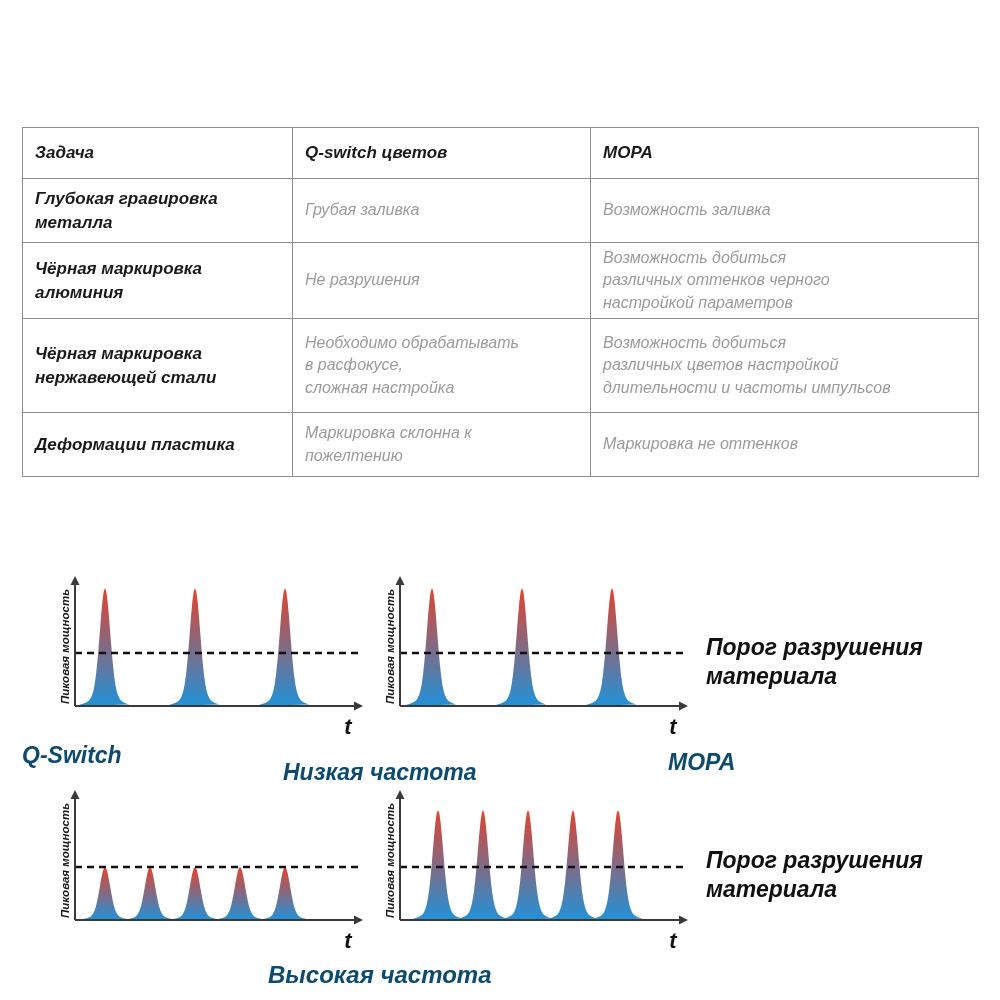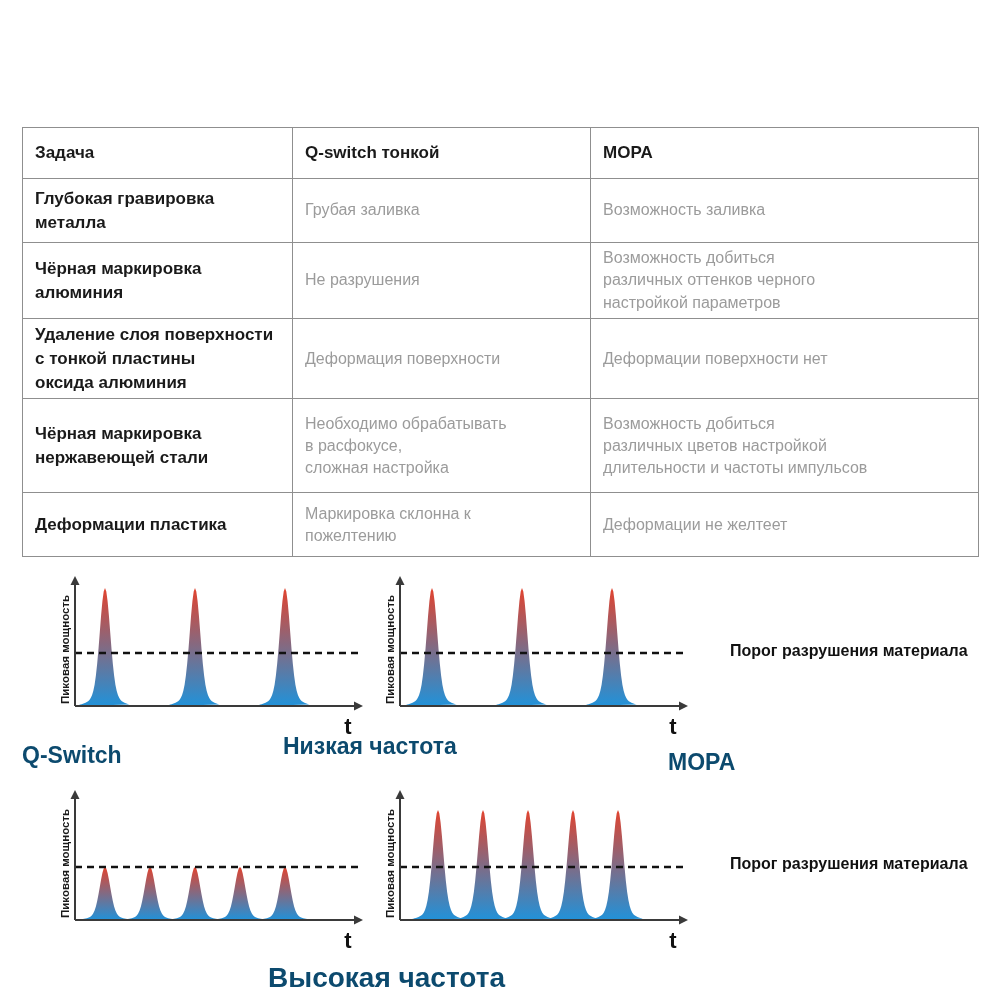--- a/index.html
+++ b/index.html
@@ -1,94 +1,87 @@
 <!DOCTYPE html>
 <html><head>
 <meta charset="utf-8">
 <style>
   html,body{margin:0;padding:0;background:#ffffff;}
   #page{position:relative;width:996px;height:1000px;background:#ffffff;overflow:hidden;
-        font-family:"Liberation Sans",sans-serif;color:#1a1a1a;}
+        font-family:"Liberation Sans",sans-serif;color:#1a1a1a;font-style:italic;}
 
   
   table.cmp{position:absolute;left:22px;top:127px;width:956px;border-collapse:collapse;table-layout:fixed;}
   table.cmp col.c1{width:270px;} table.cmp col.c2{width:298px;} table.cmp col.c3{width:388px;}
   table.cmp th,table.cmp td{border:1.6px solid #8f8f8f;vertical-align:middle;text-align:left;
         padding:4px 8px 4px 12px;white-space:pre-line;}
   table.cmp th{font-size:17px;font-weight:bold;color:#1a1a1a;height:42px;}
   td.task{font-size:17px;font-weight:bold;color:#1a1a1a;line-height:1.4;}
   td.val{font-size:16px;font-weight:400;color:#9b9b9b;line-height:1.38;}
   tr.r1{height:64px;margin-left:19px;} tr.r2{height:76px;} tr.r3{height:76px;} tr.r4{height:94px;} tr.r5{height:64px;}
 
   
   svg.chart{position:absolute;width:310px;height:170px;overflow:visible;}
   #chart0{left:60px;top:573px;} #chart1{left:385px;top:573px;}
   #chart2{left:60px;top:787px;} #chart3{left:385px;top:787px;}
 
   .biglabel{position:absolute;font-size:23px;font-weight:bold;color:#0c4a6e;line-height:1.25;}
   #lbl-qswitch{left:22px;top:741px;}
-  #lbl-lowfreq{left:283px;top:732px;}
+  #lbl-lowfreq{left:283px;top:758px;}
   #lbl-mopa{left:668px;top:748px;}
-  #lbl-highfreq{left:268px;top:960px;font-size:28px;}
-  .threshold-label{position:absolute;left:730px;width:240px;font-size:16px;font-weight:bold;color:#111;line-height:1.25;margin-top:8px;}
+  #lbl-highfreq{left:268px;top:960px;font-size:24px;}
+  .threshold-label{position:absolute;left:706px;width:240px;font-size:23px;font-weight:bold;color:#111;line-height:1.25;}
   #thr1{top:633px;} #thr2{top:846px;}
 </style>
 </head>
 <body>
 
 <div id="page">
 
   <table class="cmp">
     <colgroup>
         <col class="c1">
         <col class="c2">
         <col class="c3">
       </colgroup>
     <tbody>
         <tr>
       <th>Задача</th>
-      <th>Q-switch тонкой</th>
+      <th>Q-switch цветов</th>
       <th>MOPA</th>
     </tr>
     <tr class="r1">
       <td class="task">Глубокая гравировка
 металла</td>
       <td class="val">Грубая заливка</td>
       <td class="val">Возможность заливка</td>
     </tr>
     <tr class="r2">
       <td class="task">Чёрная маркировка
 алюминия</td>
       <td class="val">Не разрушения</td>
       <td class="val">Возможность добиться
 различных оттенков черного
 настройкой параметров</td>
     </tr>
-    <tr class="r3">
-      <td class="task">Удаление слоя поверхности
-с тонкой пластины
-оксида алюминия</td>
-      <td class="val">Деформация поверхности</td>
-      <td class="val">Деформации поверхности нет</td>
-    </tr>
     <tr class="r4">
       <td class="task">Чёрная маркировка
 нержавеющей стали</td>
       <td class="val">Необходимо обрабатывать
 в расфокусе,
 сложная настройка</td>
       <td class="val">Возможность добиться
 различных цветов настройкой
 длительности и частоты импульсов</td>
     </tr>
     <tr class="r5">
       <td class="task">Деформации пластика</td>
       <td class="val">Маркировка склонна к
 пожелтению</td>
-      <td class="val">Деформации не желтеет</td>
+      <td class="val">Маркировка не оттенков</td>
     </tr>
   </tbody>
     </table>
 
   <svg class="chart" id="chart0" viewBox="0 0 310 170">
       <defs>
         <linearGradient id="grad0" gradientUnits="userSpaceOnUse" x1="0" y1="15" x2="0" y2="133">
           <stop offset="0%" stop-color="#e2432e"></stop>
           <stop offset="100%" stop-color="#2192d9"></stop>
         </linearGradient>

